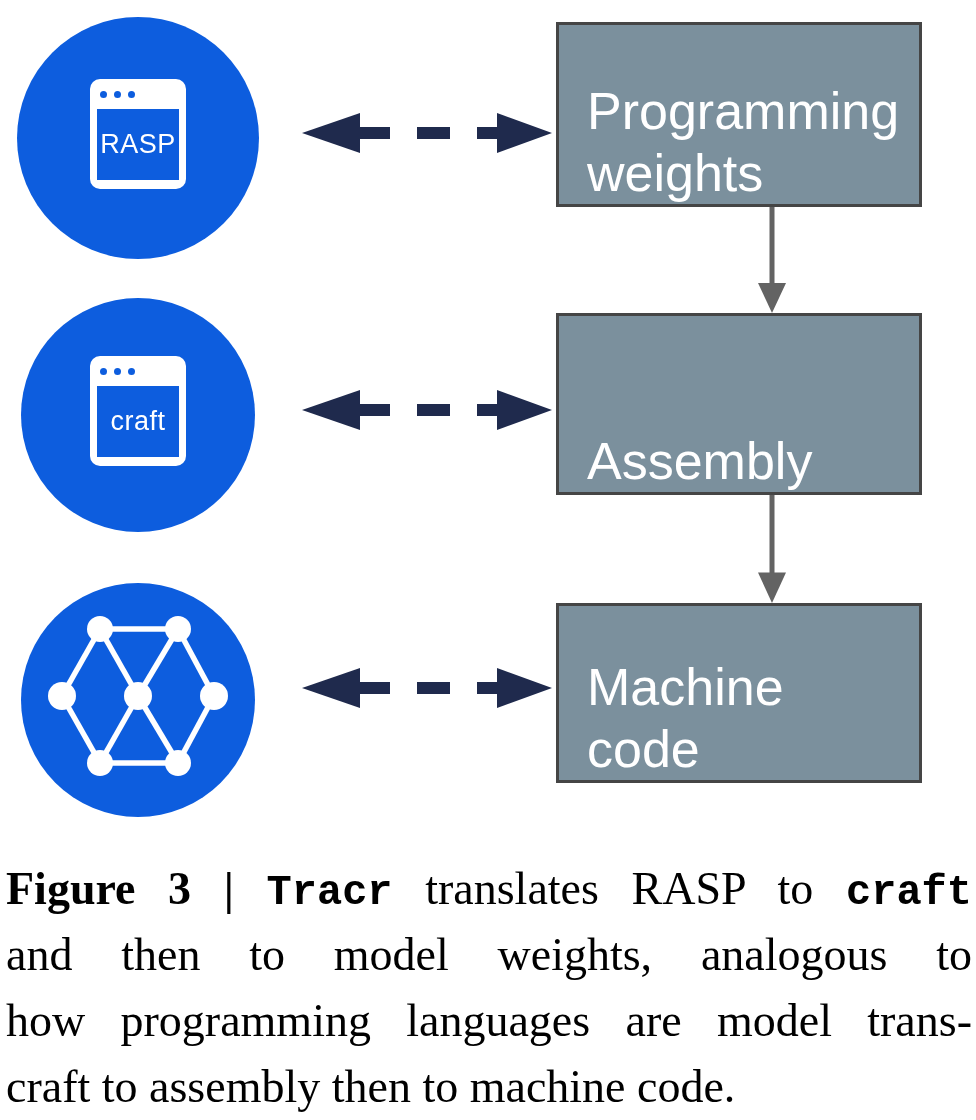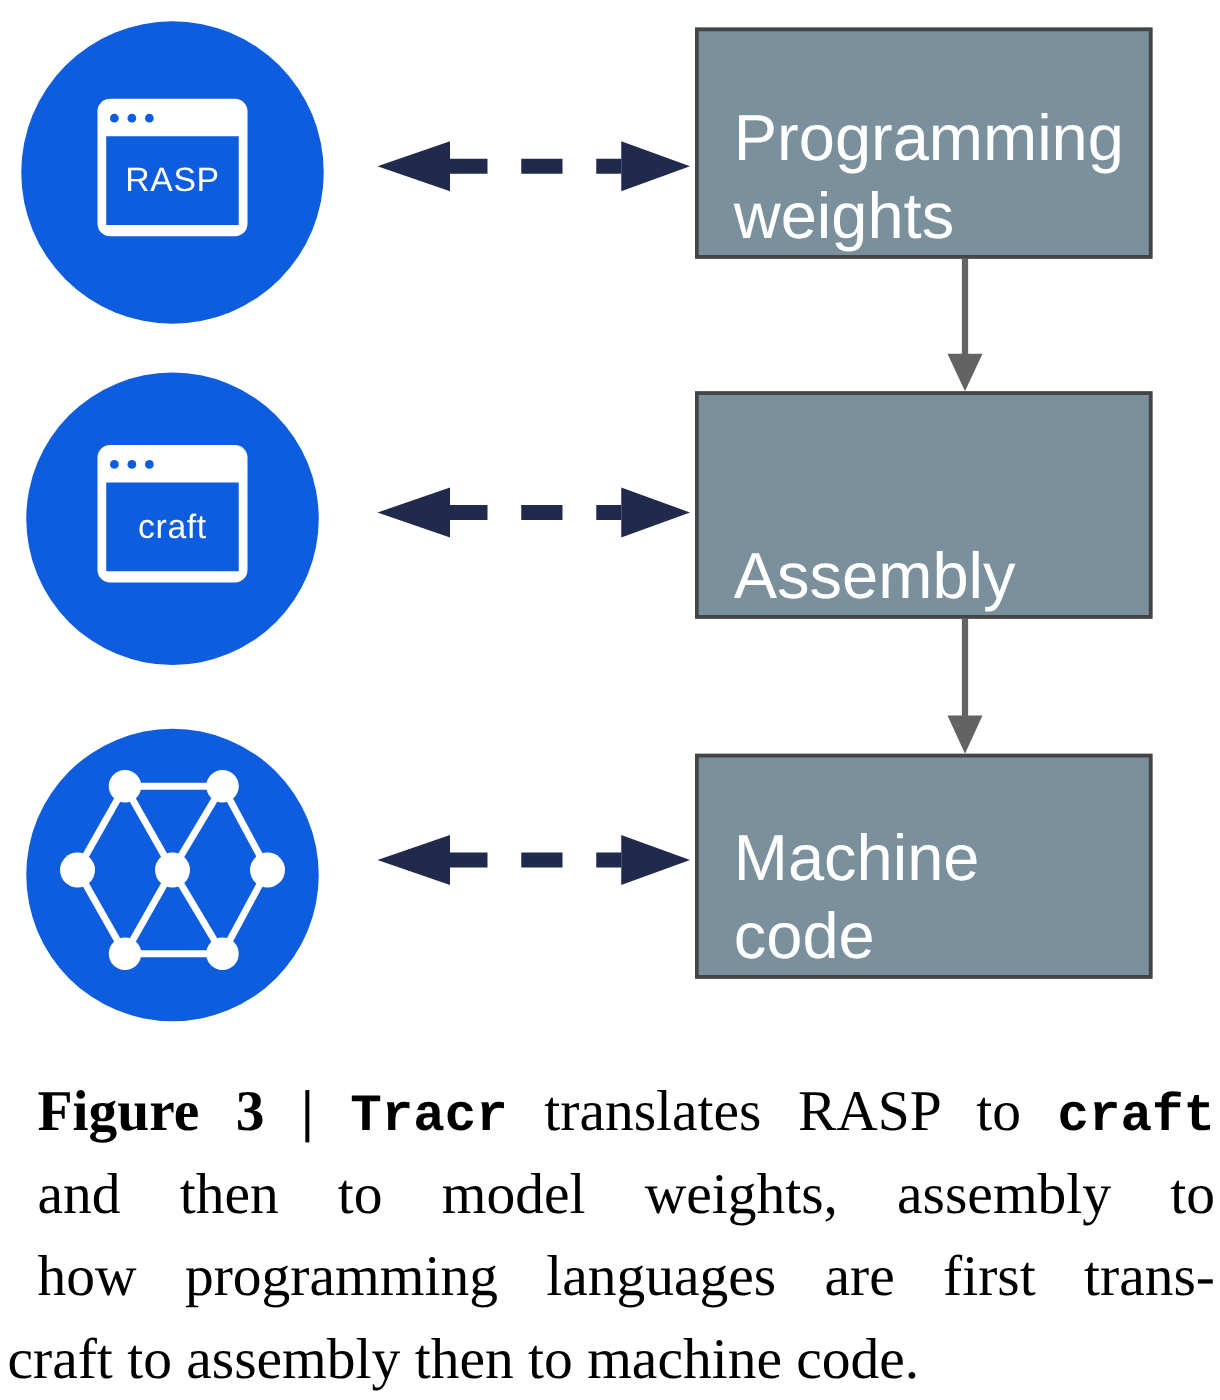--- a/index.html
+++ b/index.html
@@ -31,21 +31,21 @@
     align-items: center;
     justify-content: center;
   }
   .circle.c1 { left: 17px;  top: 17px;  width: 242px; height: 242px; }
   .circle.c2 { left: 21px;  top: 298px; width: 234px; height: 234px; }
   .circle.c3 { left: 21px;  top: 583px; width: 234px; height: 234px; }
 
   
   .window {
     position: relative;
-    width: 120px; height: 110px;
+    width: 96px; height: 110px;
     background: var(--icon_white);
     border-radius: 10px;
     margin-top: -8px;
   }
   .window .titlebar {
     position: absolute; left: 0; top: 0; right: 0; height: 30px;
     display: flex; align-items: center; padding-left: 10px; gap: 7px;
   }
   .window .dot {
     width: 7px; height: 7px; border-radius: 50%;
@@ -109,21 +109,20 @@
     font-family: "Liberation Serif", serif;
     font-size: 46px;
     line-height: 66px;
   }
   .cap-line { padding: 0 4px 0 6px; }
   .cap-line.justify {
     text-align: justify;
     text-align-last: justify;
     height: 66px;
     overflow: hidden;
-    margin-left: 24px;
   }
   .cap-line.justify::after { content: ""; display: inline-block; width: 100%; }
   .seg-label { font-weight: 700; }
   .seg-code  {
     font-family: "Liberation Mono", monospace;
     font-weight: 700;
     font-size: 42px;
   }
 </style>
 </head>
@@ -223,18 +222,18 @@
     <rect class="gray" x="14.5" y="0" width="5" height="80"></rect>
     <polygon class="gray" points="3,76 31,76 17,106"></polygon>
   </svg>
   <svg class="varrow v2" viewBox="0 0 34 106" preserveAspectRatio="none" xmlns="http://www.w3.org/2000/svg">
     <rect class="gray" x="14.5" y="0" width="5" height="80"></rect>
     <polygon class="gray" points="3,76 31,76 17,106"></polygon>
   </svg>
 
   <div class="caption" id="caption">
       <div class="cap-line justify"><span class="seg-label">Figure 3 | </span><span class="seg-code">Tracr</span><span class="seg-plain"> translates RASP to </span><span class="seg-code">craft</span></div>
-      <div class="cap-line justify"><span class="seg-plain">and then to model weights, assembly to</span></div>
-      <div class="cap-line justify"><span class="seg-plain">how programming languages are first trans-</span></div>
+      <div class="cap-line justify"><span class="seg-plain">and then to model weights, analogous to</span></div>
+      <div class="cap-line justify"><span class="seg-plain">how programming languages are model trans-</span></div>
       <div class="cap-line"><span class="seg-plain">craft to assembly then to machine code.</span></div>
     </div>
 
 </div>
 
 </body></html>

